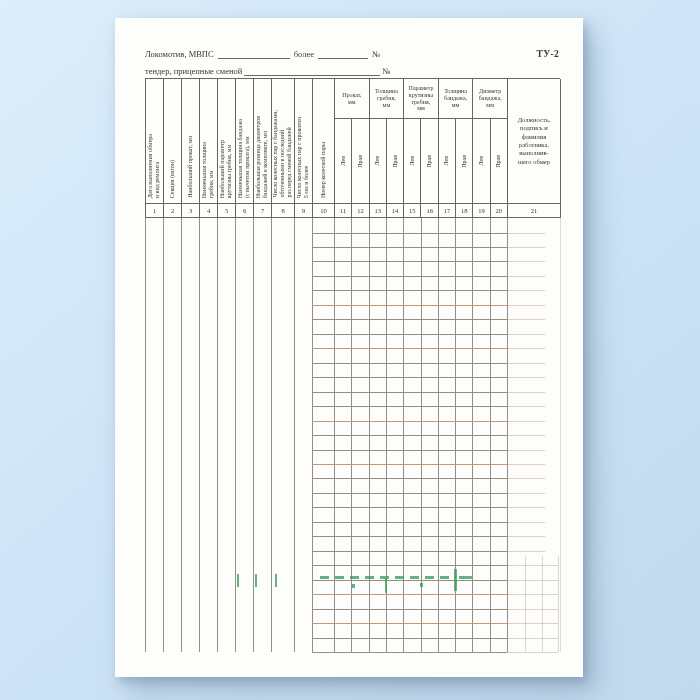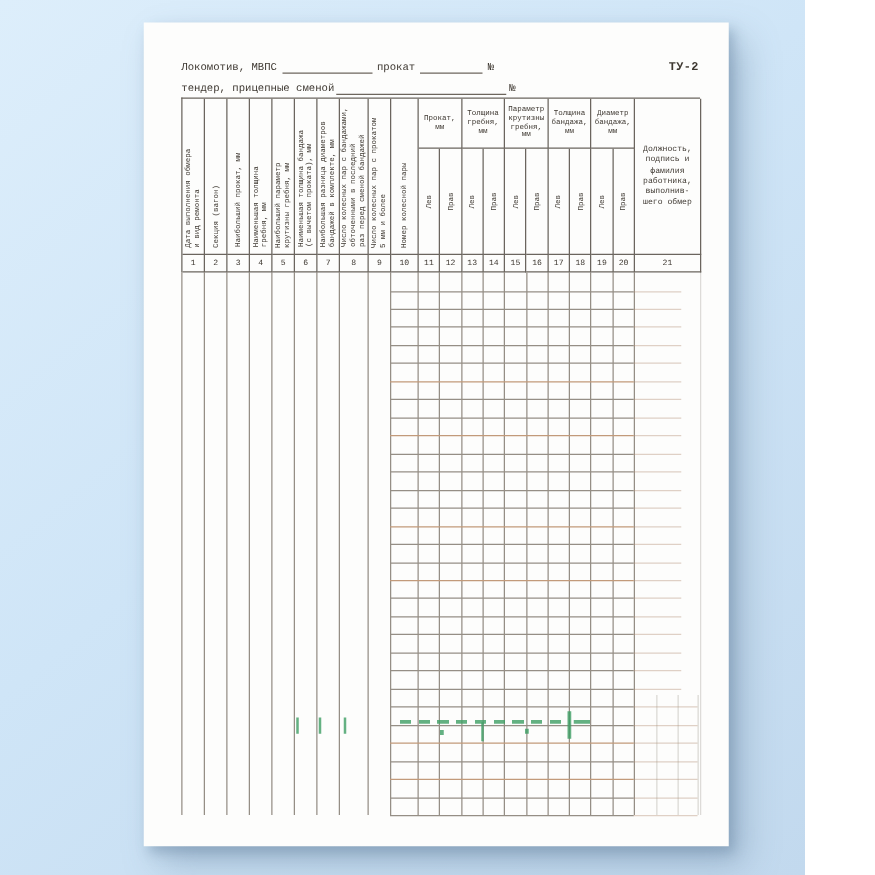--- a/index.html
+++ b/index.html
@@ -1,18 +1,18 @@
 <!DOCTYPE html>
 <html style="--ink: #3e3831; --hline: #6b655e; --grid: #958e85; --tan: #c29a7a; --green: #3d9e63;"><head>
 <meta charset="utf-8">
 <style>
   html,body{margin:0;padding:0;}
-  .stage{position:relative;width:644px;height:700px;overflow:hidden;
+  .stage{position:relative;width:700px;height:700px;overflow:hidden;
     background:linear-gradient(140deg,#ddeefb 0%,#cfe5f7 45%,#c2d9ee 100%);
-    font-family:Liberation Mono, monospace;color:var(--ink,#3e3831);}
+    font-family:Liberation Serif, serif;color:var(--ink,#3e3831);}
   .sheet{position:absolute;left:115px;top:18px;width:468px;height:659px;background:#fdfdfc;
     box-shadow:4px 5px 9px rgba(96,126,156,.38),12px 14px 26px rgba(96,126,156,.38);}
   
   .titleblock{position:absolute;left:30px;top:24px;width:414px;}
   .trow{display:flex;align-items:flex-end;height:17px;font-size:8.5px;white-space:nowrap;}
   .blank{border-bottom:1px solid #6d665d;height:10px;}
   .b1{width:72px;margin:0 4px;}
   .b2{width:50px;margin:0 4px;}
   .b3{width:136px;margin:0 2px;}
   .spacer{flex:1;}
@@ -51,21 +51,21 @@
 </head>
 <body>
 
 <div class="stage">
   <div class="sheet">
 
     <div class="titleblock">
       <div class="trow">
         <span>Локомотив, МВПС</span>
         <span class="blank b1"></span>
-        <span>прокат</span>
+        <span>более</span>
         <span class="blank b2"></span>
         <span>№</span>
         <span class="spacer"></span>
         <span class="formcode">ТУ-2</span>
       </div>
       <div class="trow">
         <span>тендер, прицепные сменой</span>
         <span class="blank b3"></span>
         <span>№</span>
       </div>

